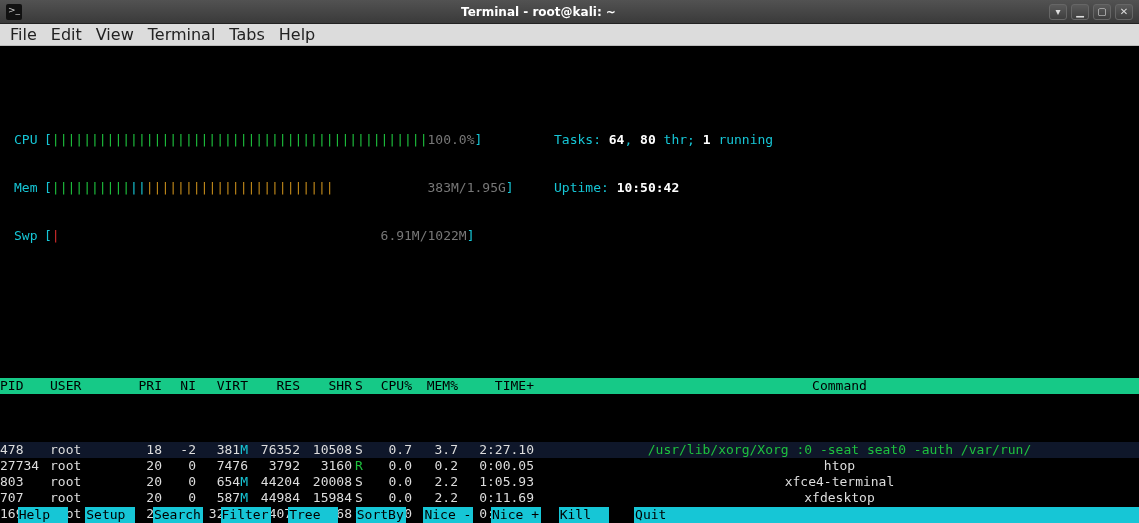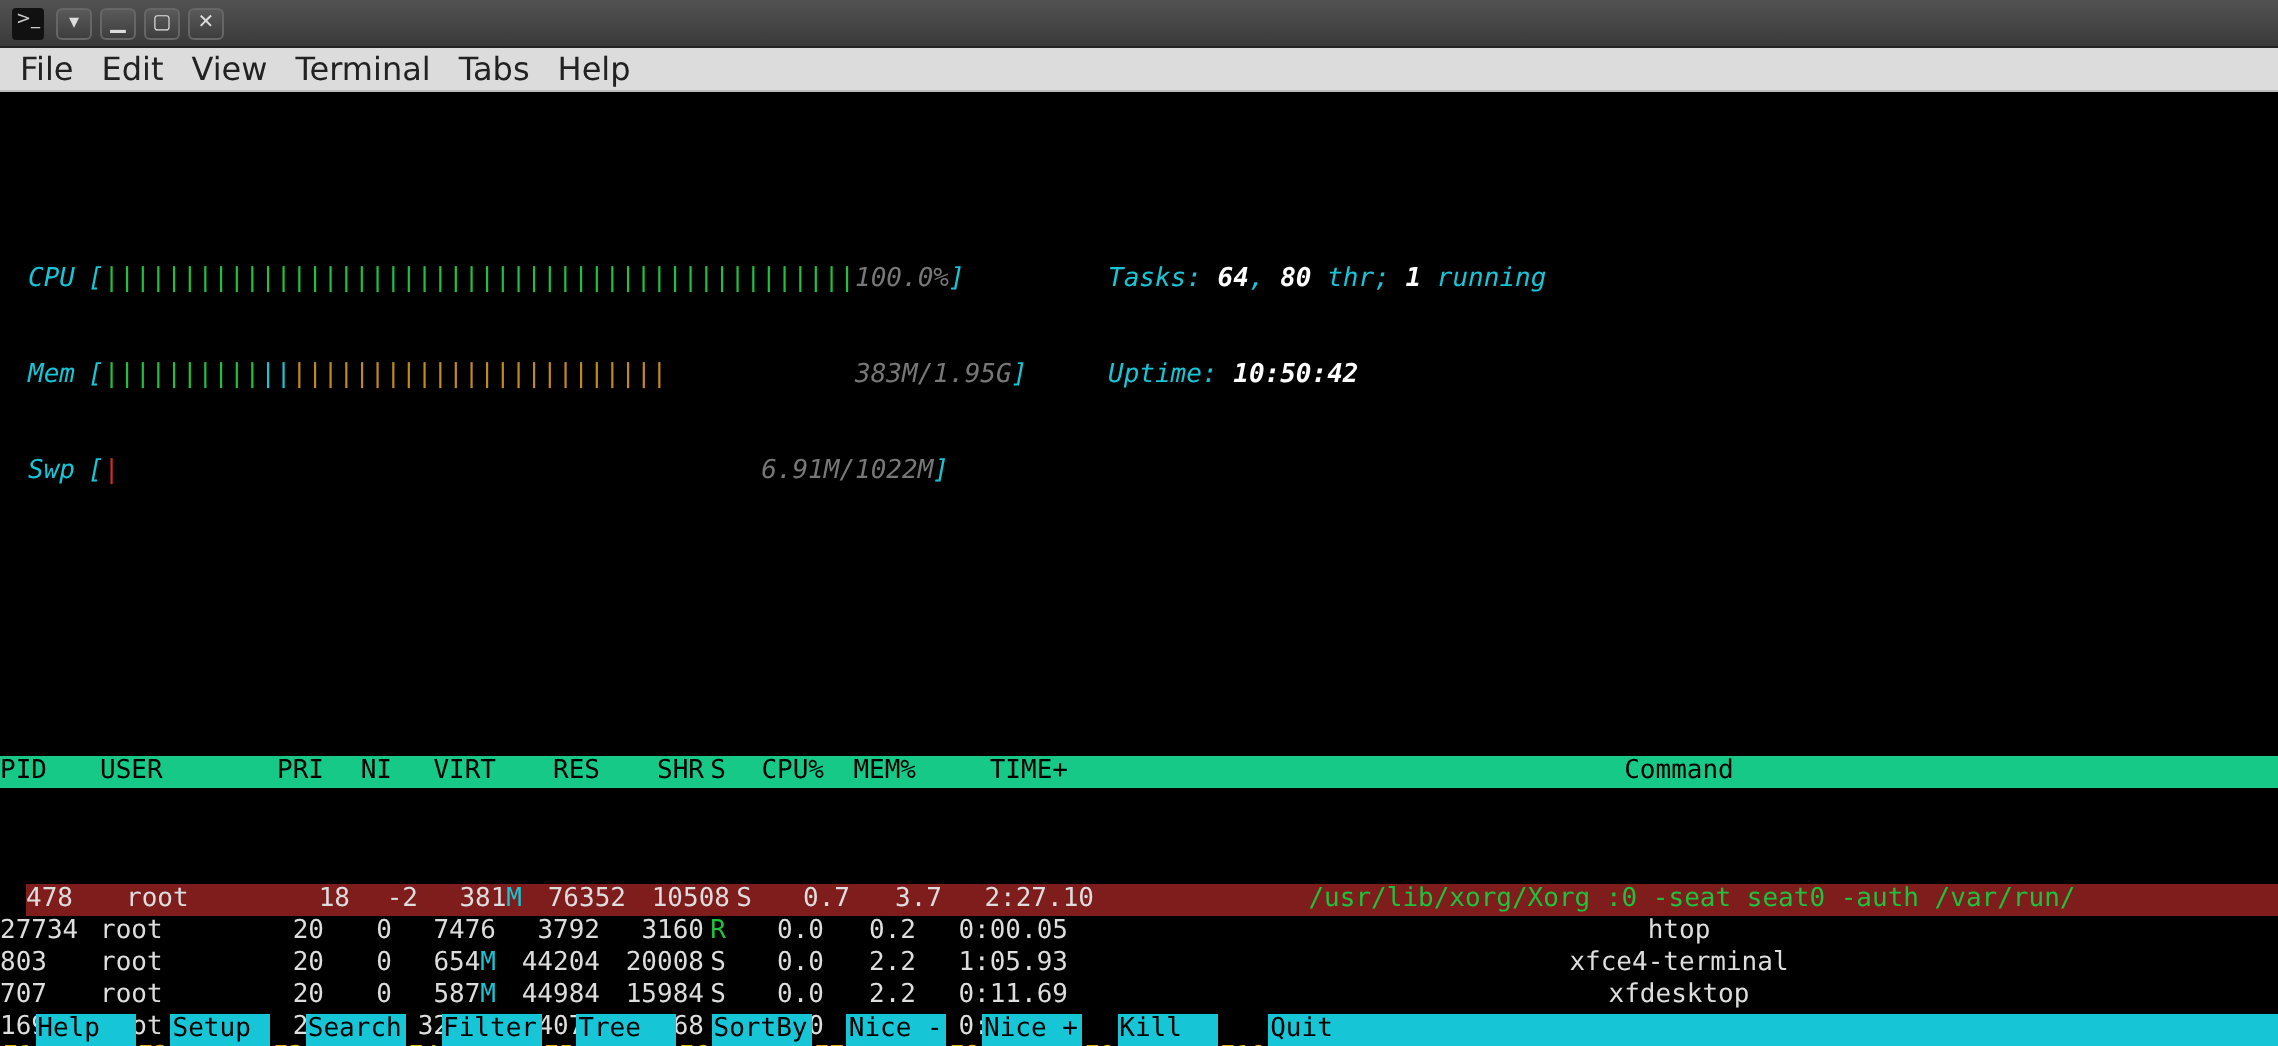--- a/index.html
+++ b/index.html
@@ -50,21 +50,21 @@
   position: relative;
 }
 .cyan { color: #16c6d6; }
 .green { color: #1ec23e; }
 .grey { color: #777; }
 .white { color: #fff; font-weight: bold; }
 .orange { color: #c28a1a; }
 .red { color: #d42c2c; }
 .row { display: flex; }
 .hdrbar { background: #16c987; color: #000; display: flex; }
-.selrow { background: #7f1d1d; margin-left: 13px; }
+.selrow { background: #0f172a; }
 .footer {
   position: absolute;
   bottom: 0;
   left: 0;
   right: 0;
   display: flex;
   height: 16px;
 }
 .footer .fk { background: #000; color: #eab308; padding: 0 1px; margin-top: 14px; }
 .footer .fl { background: #16c6d6; color: #000; flex: 0 0 auto; padding: 0 2px 0 1px; min-width: 48px; }
@@ -74,32 +74,33 @@
 .c-pri { width: 38px; text-align: right; }
 .c-ni { width: 34px; text-align: right; }
 .c-virt { width: 52px; text-align: right; }
 .c-res { width: 52px; text-align: right; }
 .c-shr { width: 52px; text-align: right; }
 .c-s { width: 14px; text-align: center; }
 .c-cpu { width: 46px; text-align: right; }
 .c-mem { width: 46px; text-align: right; }
 .c-time { width: 76px; text-align: right; }
 .c-cmd { flex: 1; text-align: center; padding-left: 6px; overflow: hidden; }
-.meters { padding-left: 14px; display: flex; font-style: italic; }
+.meters { padding-left: 14px; display: flex; }
 .meters-left { width: 540px; }
 .meters-right { flex: 1; }
 .meter-line { display: flex; }
 .meter-label { color: #16c6d6; width: 30px; }
 .meter-bar { letter-spacing: 0; }
 </style>
 </head>
 <body>
 
 <div class="titlebar">
   <span class="icon"></span>
+  <div class="title">Terminal - root@kali: ~</div>
   <div class="winbtns">
     <div class="winbtn">▾</div>
     <div class="winbtn">▁</div>
     <div class="winbtn">▢</div>
     <div class="winbtn">✕</div>
   </div>
 </div>
 
 <div class="menubar">
   <span>File</span>

